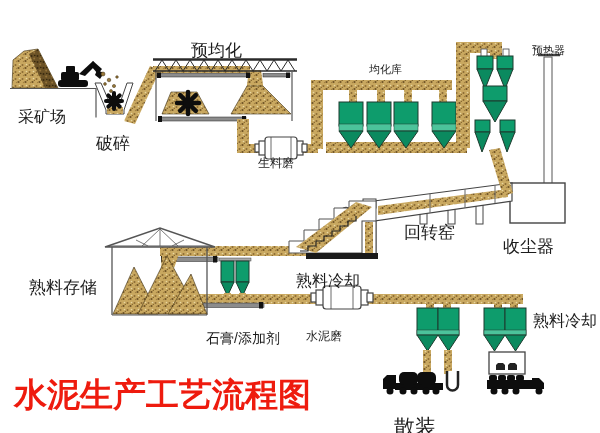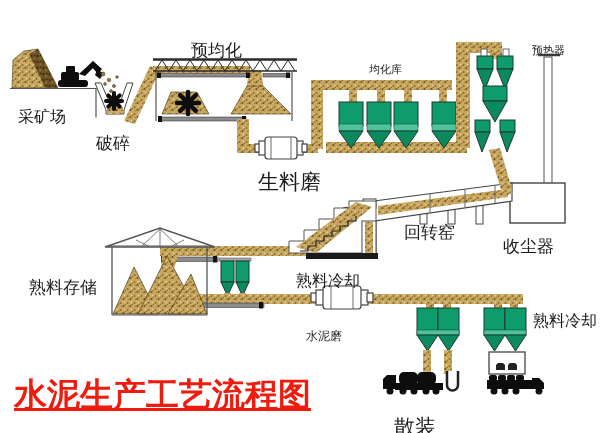--- a/index.html
+++ b/index.html
@@ -2,21 +2,21 @@
 <html><head>
 <meta charset="utf-8">
 <style>
   html,body{margin:0;padding:0;background:#ffffff;}
   .stage{position:relative;width:600px;height:433px;background:#fff;overflow:hidden;
          font-family:"Liberation Sans","DejaVu Sans",sans-serif;}
   .stage svg{position:absolute;left:0;top:0;}
   .lbl{position:absolute;color:#1c1c1c;white-space:nowrap;line-height:1.05;
        font-family:"Liberation Sans","DejaVu Sans",sans-serif;margin-top:8px;}
   .title{position:absolute;font-weight:bold;color:#ee1b0e;white-space:nowrap;
-         font-size:33px;letter-spacing:0px;text-decoration:underline;}
+         font-size:33px;letter-spacing:0px;}
 </style>
 </head>
 <body>
 
 <div class="stage">
 
 <svg width="600" height="433" viewBox="0 0 600 433">
   <defs>
     <pattern id="spk" width="7" height="7" patternUnits="userSpaceOnUse">
       <rect width="7" height="7" fill="#c9a860"></rect>
@@ -304,25 +304,26 @@
     <circle cx="494" cy="391" r="3.5"></circle>
         <circle cx="505" cy="391" r="3.5"></circle>
     <circle cx="516" cy="391" r="3.5"></circle>
         <circle cx="539" cy="391" r="3.5"></circle>
   </g>
 </svg>
 
 <div class="lbl" style="left:18px;top:101px;font-size:16px">采矿场</div>
 <div class="lbl" style="left:96px;top:127px;font-size:17px">破碎</div>
 <div class="lbl" style="left:191px;top:34px;font-size:17px">预均化</div>
-<div class="lbl" style="left:258px;top:163px;font-size:21px">生料磨</div>
+<div class="lbl" style="left:258px;top:149px;font-size:12px">生料磨</div>
 <div class="lbl" style="left:369px;top:56px;font-size:11px">均化库</div>
 <div class="lbl" style="left:532px;top:37px;font-size:11px">预热器</div>
 <div class="lbl" style="left:404px;top:216px;font-size:17px">回转窑</div>
 <div class="lbl" style="left:503px;top:230px;font-size:17px">收尘器</div>
 <div class="lbl" style="left:29px;top:271px;font-size:17px">熟料存储</div>
 <div class="lbl" style="left:296px;top:265px;font-size:16px">熟料冷却</div>
+<div class="lbl" style="left:206px;top:323px;font-size:14px">石膏/添加剂</div>
 <div class="lbl" style="left:306px;top:322px;font-size:12px">水泥磨</div>
 <div class="lbl" style="left:533px;top:305px;font-size:16px">熟料冷却</div>
 <div class="lbl" style="left:394px;top:408px;font-size:21px">散装</div>
 <div class="title" style="left:14px;top:373px">水泥生产工艺流程图</div>
 
 </div>
 
 </body></html>

